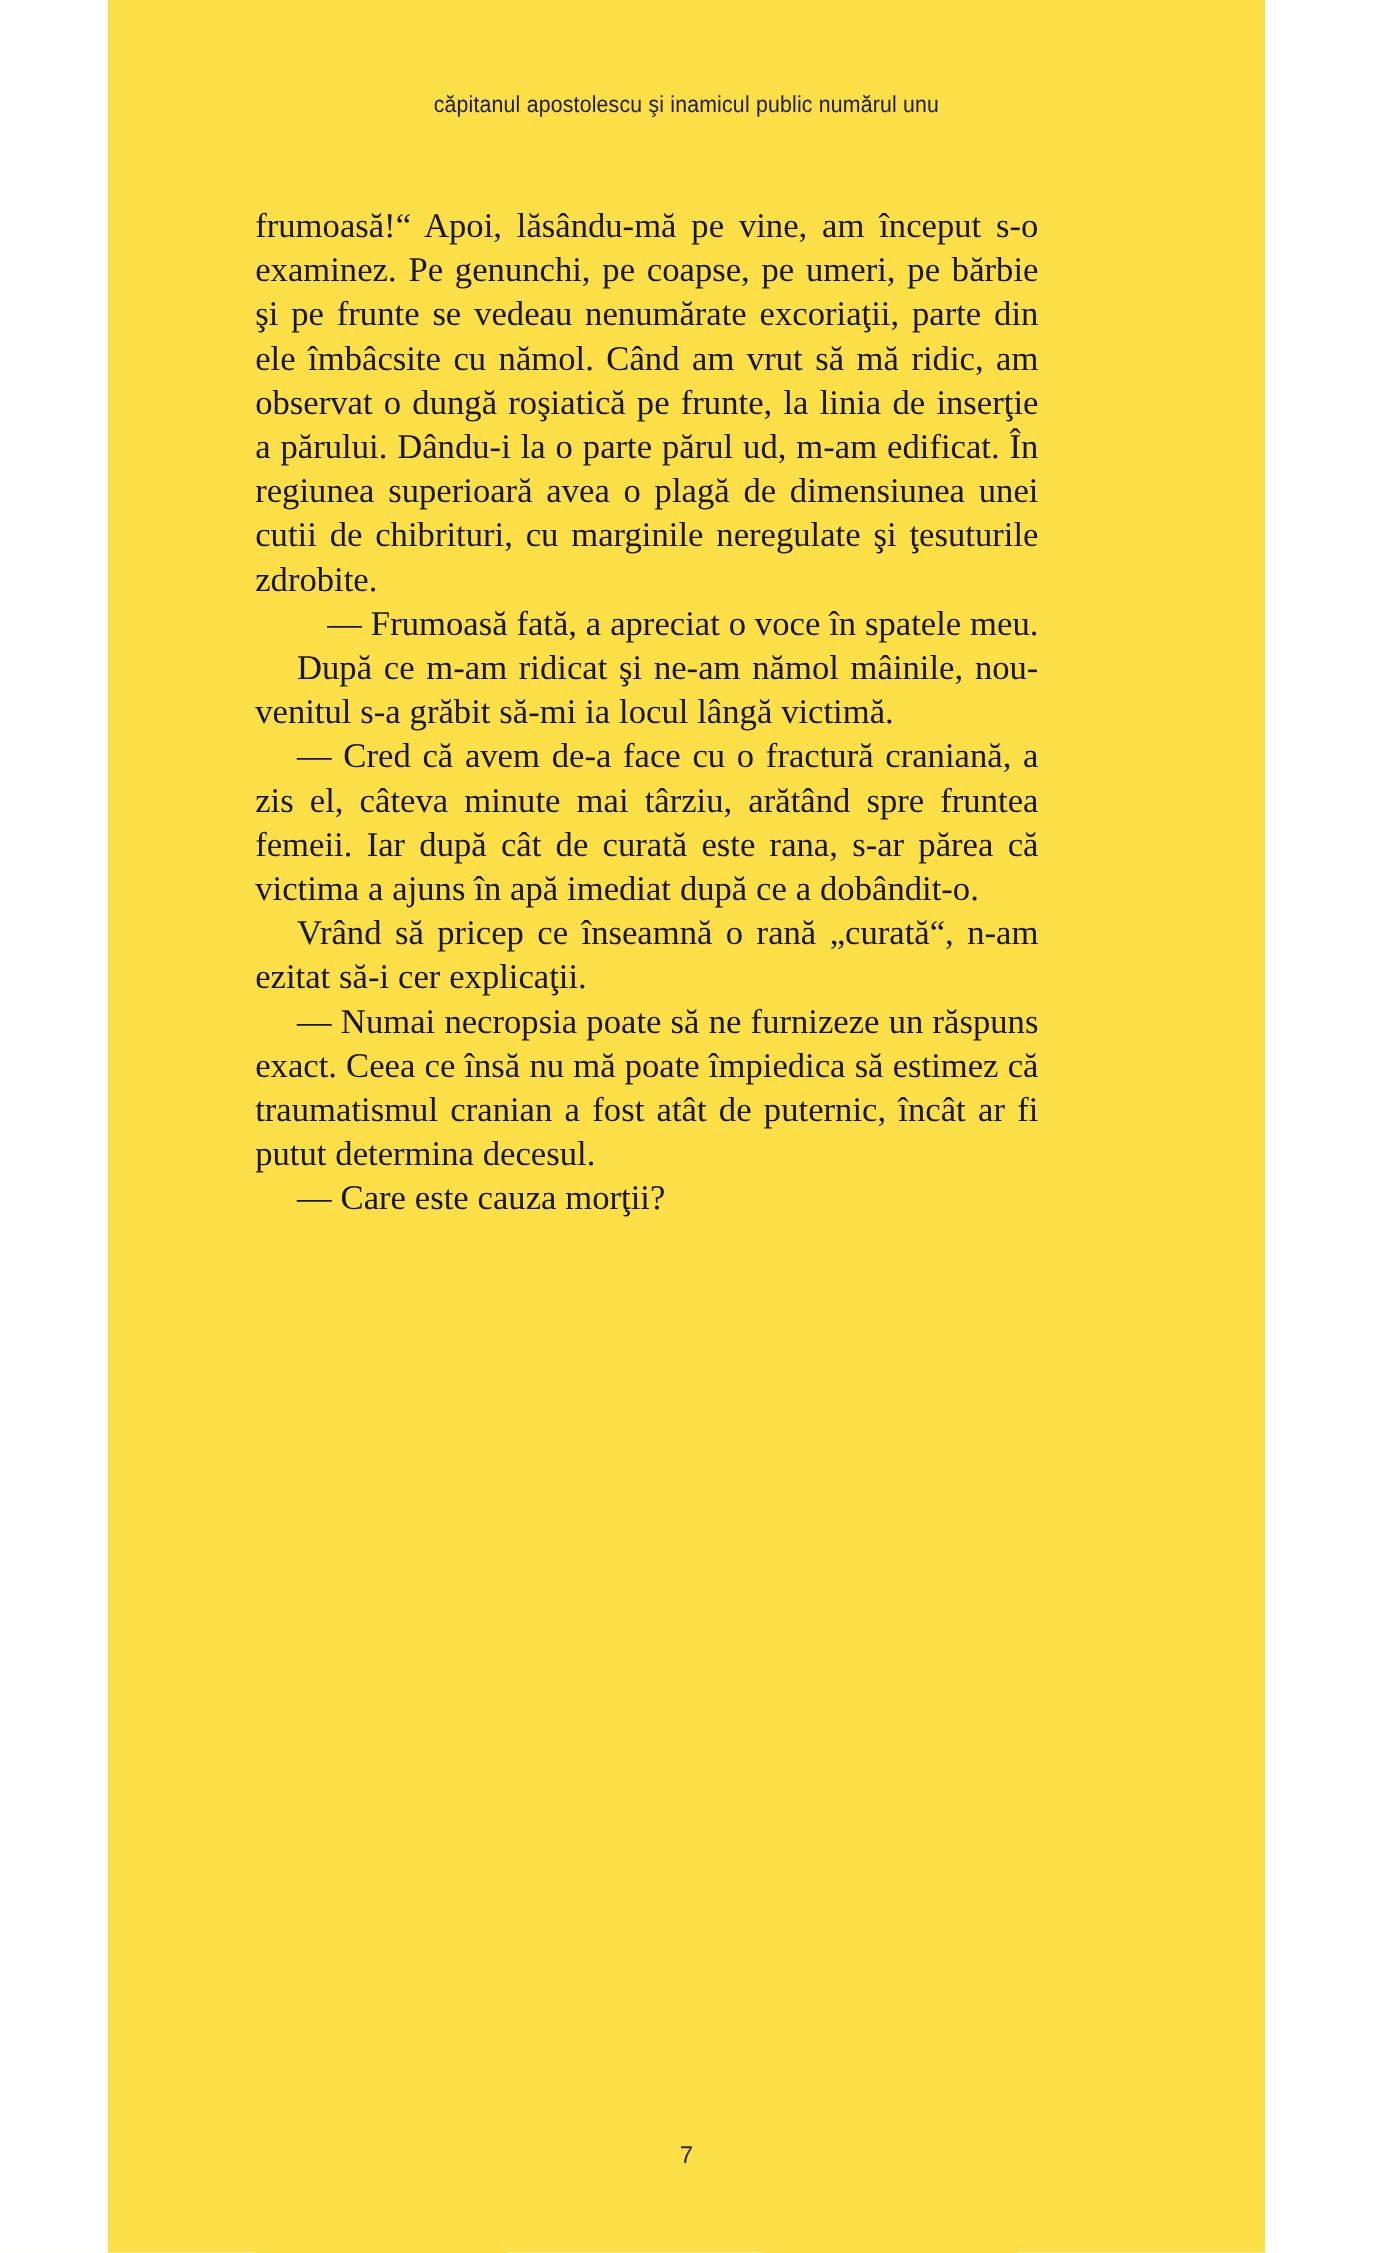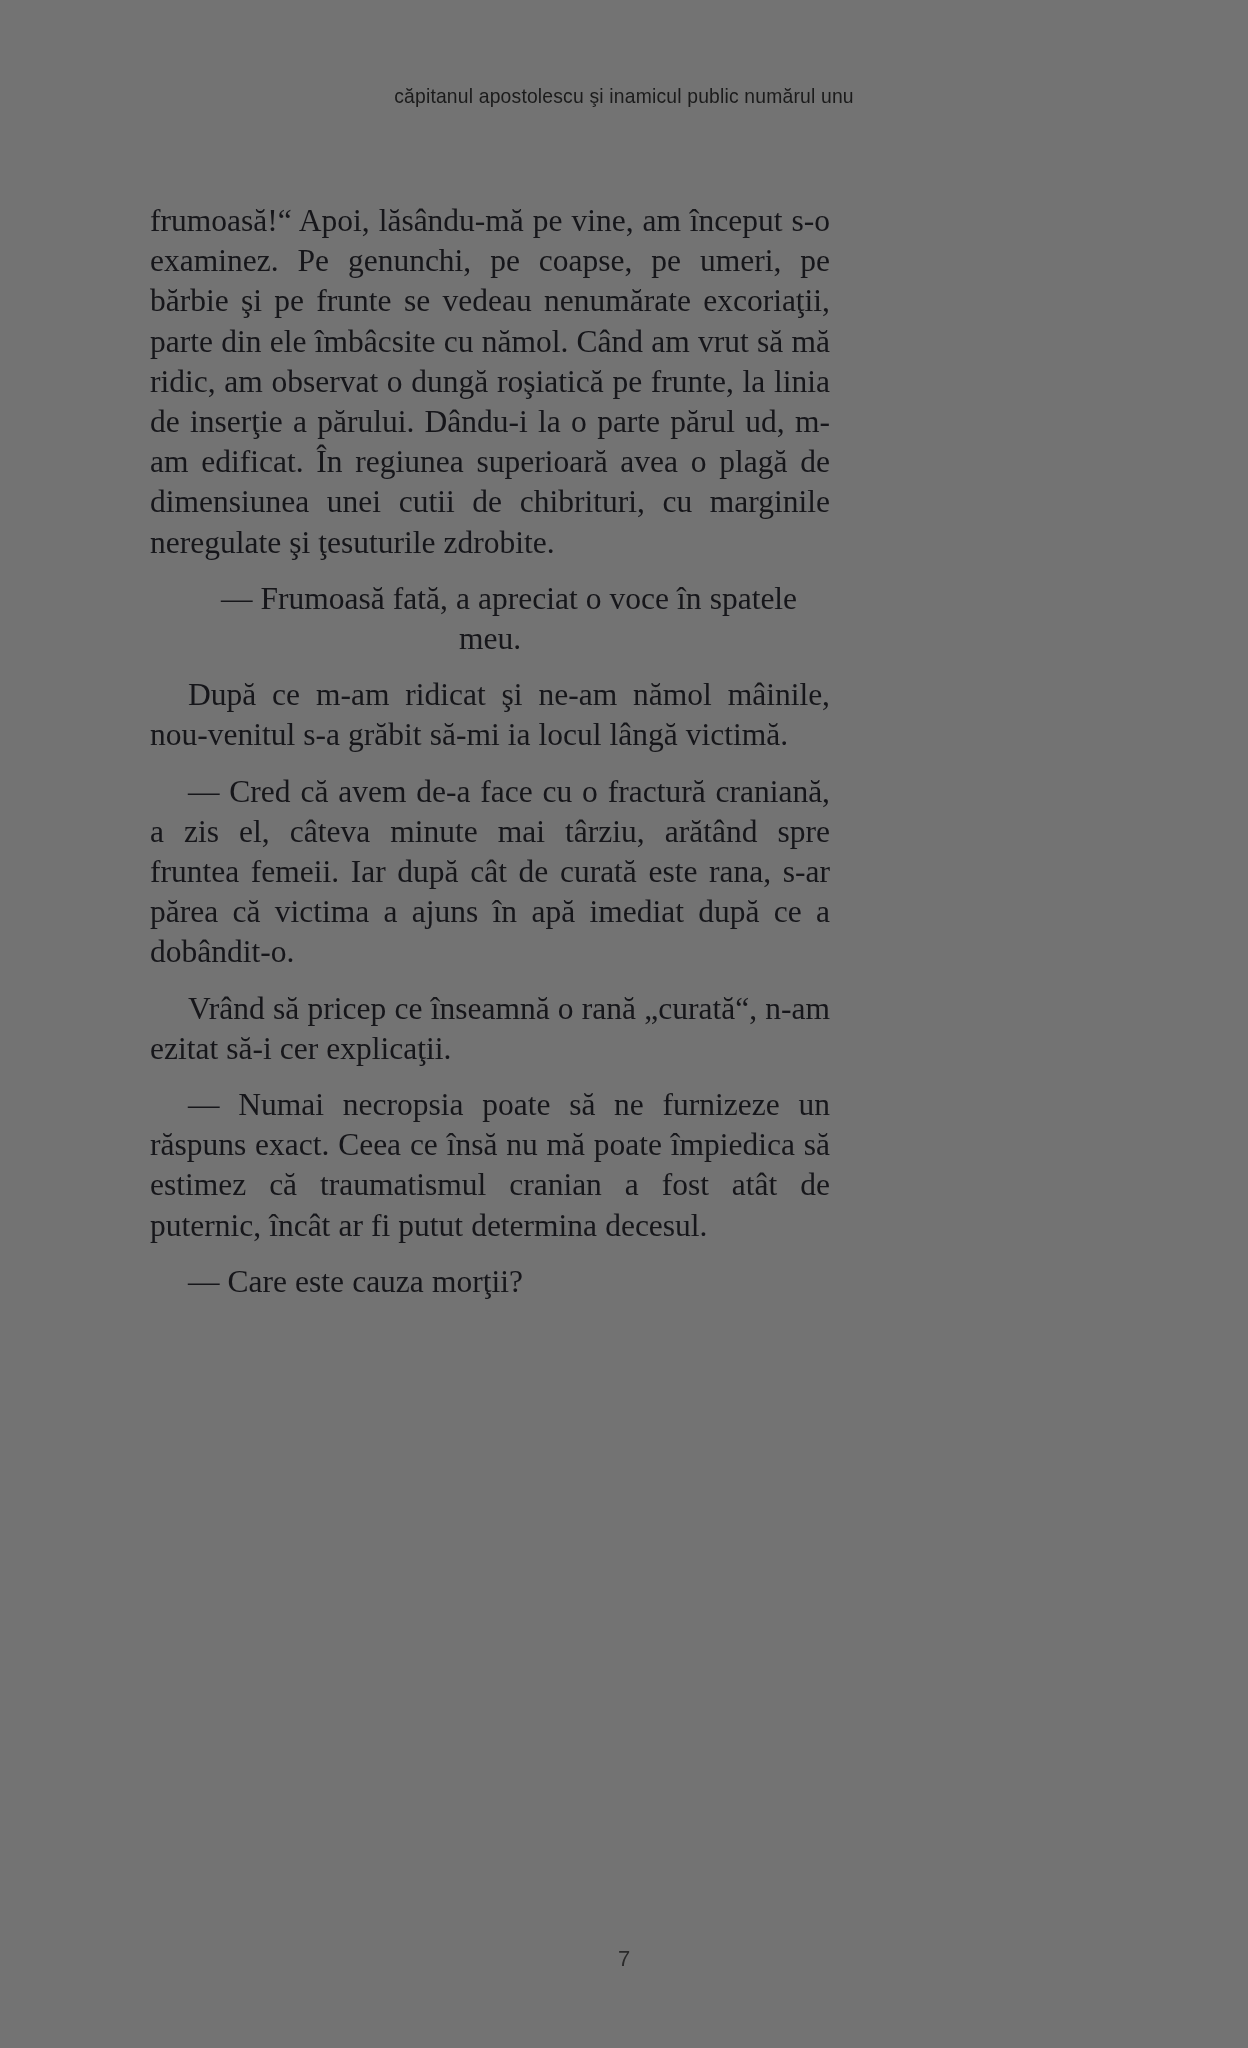--- a/index.html
+++ b/index.html
@@ -4,24 +4,24 @@
 <title>Book page</title>
 <style>
   html, body {
     margin: 0;
     padding: 0;
     background: #ffffff;
   }
 
   .page {
     position: relative;
-    width: 1248px;
+    width: 1052px;
     height: 2048px;
     margin: 0 auto;
-    background: #737373;
+    background: #fde047;
     overflow: hidden;
     box-sizing: border-box;
   }
 
   
   .running-head {
     position: absolute;
     left: 0;
     right: 0;
     top: 84px;
@@ -47,21 +47,21 @@
     line-height: 40.2px;
     color: #16161a;
     text-align: justify;
     text-justify: inter-word;
     -webkit-hyphens: none;
     hyphens: none;
     word-spacing: 0.2px;
   }
 
   .textblock p {
-    margin: 16px;
+    margin: 0;
   }
 
   
   .p-cont {
     text-indent: 0;
   }
 
   
   .p-indent {
     text-indent: 38px;
@@ -71,21 +71,21 @@
   .p-dialog {
     text-indent: 38px;
   }
 
   
   .textblock p:last-child {
     text-align-last: left;
   }
 
   .p-short {
-    text-align: center;
+    text-align: right;
   }
 
   
   .folio {
     position: absolute;
     left: 0;
     right: 0;
     top: 1946px;
     text-align: center;
     font-family: "Liberation Sans", "DejaVu Sans", sans-serif;

